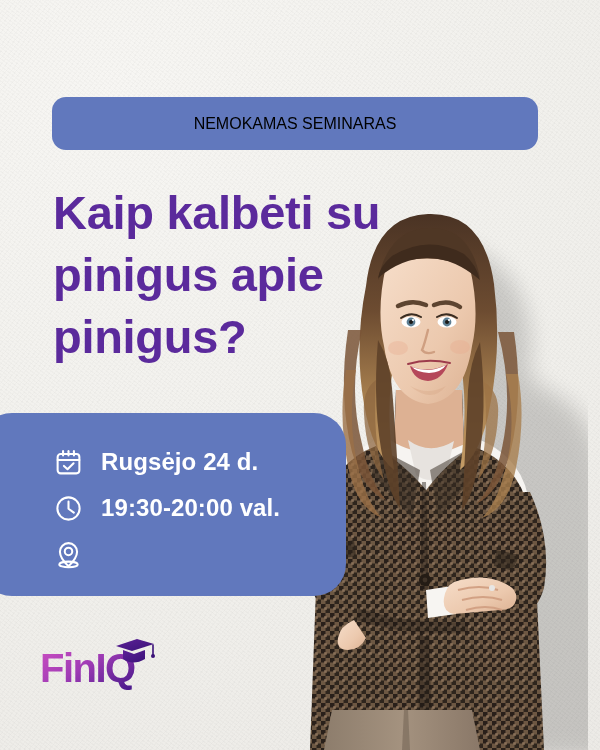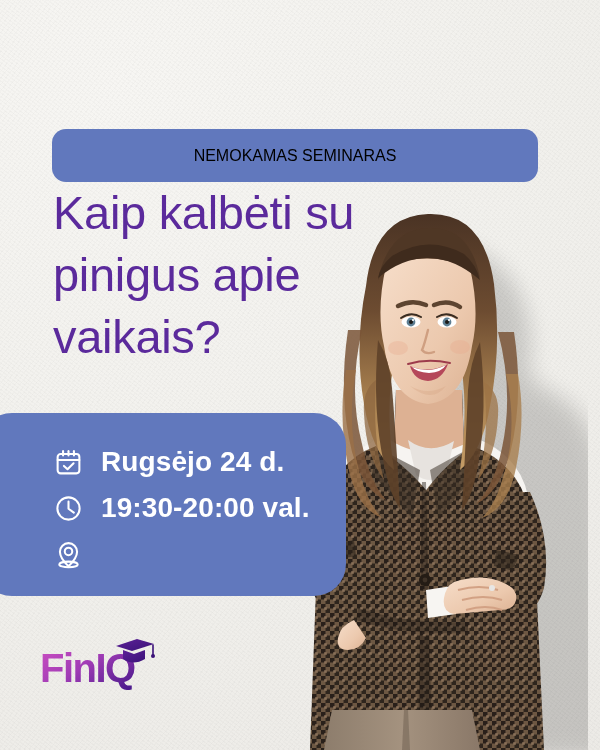--- a/index.html
+++ b/index.html
@@ -28,31 +28,31 @@
     pointer-events:none;
   }
 
   
   #badge {
     position:absolute;
     left:52px; top:97px;
     width:486px; height:53px;
     background:#6178bd;
     border-radius:14px;
-    display:flex; align-items:center; justify-content:center;margin-top:32px;
+    display:flex; align-items:center; justify-content:center;
   }
 
   
   #headline {
     position:absolute;
     left:53px; top:182px;
     width:400px;
     color:#5b2a9c;
     font-size:47px;
-    font-weight:normal;
+    font-weight:bold;
     line-height:62px;
     letter-spacing:-.3px;
     z-index:4;
   }
   .headline-line { display:block; white-space:nowrap; }
 
   
   #portrait {
     position:absolute;
     left:258px; top:190px;
@@ -75,21 +75,21 @@
     display:flex;
     align-items:center;
     height:46px;
     padding-left:74px;
     gap:18px;
   }
   .info-icon { width:29px; height:29px; flex:0 0 29px; }
   .info-icon svg { display:block; width:29px; height:29px; }
   .info-text {
     color:#ffffff;
-    font-size:28px;
+    font-size:24px;
     font-weight:bold;
     letter-spacing:.1px;
     white-space:nowrap;
   }
 
   
   #logo {
     position:absolute;
     left:40px; top:638px;
     width:118px; height:56px;
@@ -230,21 +230,21 @@
     </svg>
   </div>
 
   <div id="badge">
     <span>NEMOKAMAS SEMINARAS</span>
   </div>
 
   <h1 id="headline">
     <span class="headline-line">Kaip kalbėti su</span>
     <span class="headline-line">pinigus apie</span>
-    <span class="headline-line">vaikais?</span>
+    <span class="headline-line">pinigus?</span>
   </h1>
 
   <div id="info-card">
 
     <div class="info-row">
       <span class="info-icon">
         <svg viewBox="0 0 24 24" fill="none" stroke="#ffffff" stroke-width="1.7" stroke-linecap="round" stroke-linejoin="round">
           <rect x="3" y="5" width="18" height="16" rx="2.5"></rect>
           <line x1="3" y1="10" x2="21" y2="10"></line>
           <line x1="7.5" y1="2.6" x2="7.5" y2="6.2"></line>

